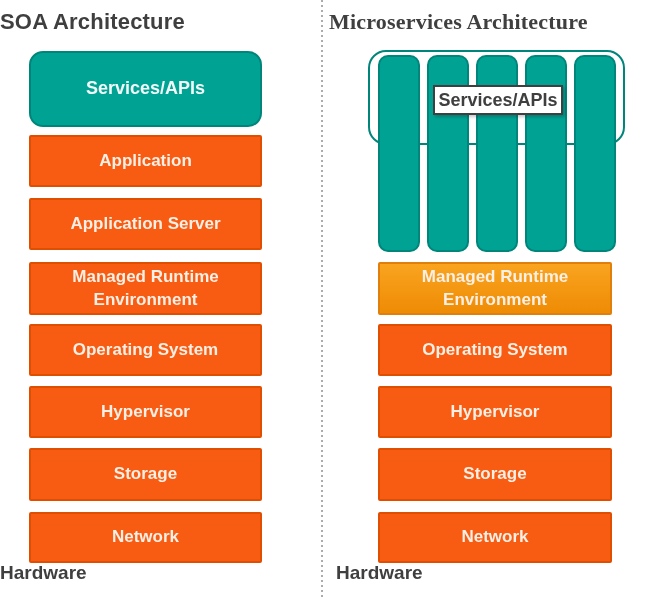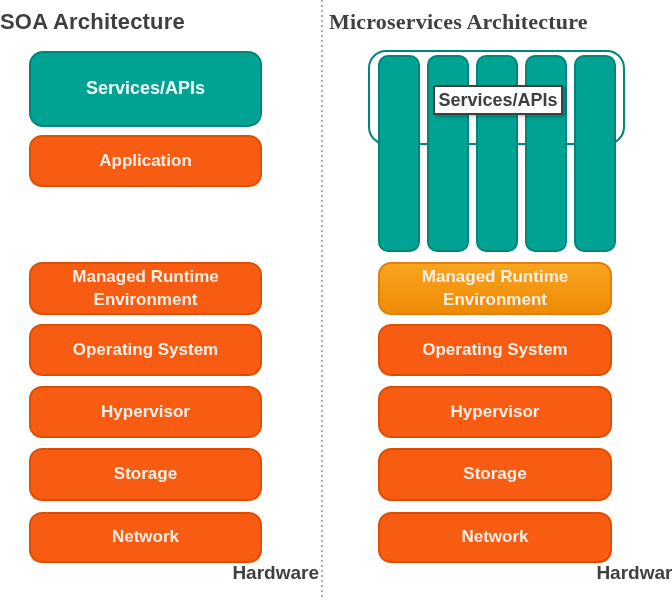--- a/index.html
+++ b/index.html
@@ -11,31 +11,31 @@
     overflow:hidden;
   }
   .col-title {
     position:absolute; top:9px;
     font-size:22px; font-weight:700; color:#3F3F3F;
     text-align:left; letter-spacing:0.2px;
   }
   .box {
     position:absolute; box-sizing:border-box;
     display:flex; align-items:center; justify-content:center;
-    text-align:center; border-radius:13px;
+    text-align:center; border-radius:2px;
     font-weight:600; line-height:1.3; padding:0 14px;
   }
   .teal   { background:#00A294; border:2px solid #00857B; color:#F2FAF8; font-size:18px; }
   .orange { background:#F75C12; border:2px solid #E04E02; color:#FCEFE5; font-size:17px; }
   .amber  { background:linear-gradient(180deg,#F9A41F 0%,#EF8B05 100%); border:2px solid #E07F0C; color:#FCEFE5; font-size:17px; }
   .left-box  { left:29px;  width:233px; }
   .right-box { left:378px; width:234px; }
   .footer-label {
     position:absolute; top:562px;
-    font-size:19px; font-weight:700; color:#3F3F3F; text-align:right;margin-left:29px;
+    font-size:19px; font-weight:700; color:#3F3F3F; text-align:left;
   }
   .divider {
     position:absolute; left:321px; top:0; width:2px; height:600px;
     background:repeating-linear-gradient(180deg,#ABABAB 0 2px, transparent 2px 5px);
   }
   .ms-outline {
     position:absolute; left:368px; top:50px; width:257px; height:95px;
     border:2px solid #00857B; border-radius:18px; box-sizing:border-box;
     background:transparent;
   }
@@ -54,20 +54,21 @@
 </style>
 </head>
 <body>
 
 <div id="canvas">
 
   <div class="col-title" style="left:0; width:290px;">SOA Architecture</div>
 
   <div class="box teal left-box" style="top:51px; height:76px; border-radius:14px;">Services/APIs</div>
   <div class="box orange left-box" style="top:135px; height:52px;">Application</div>
+  <div class="box orange left-box" style="top:198px; height:52px;">Application Server</div>
   <div class="box orange left-box" style="top:262px; height:53px;">Managed Runtime Environment</div>
   <div class="box orange left-box" style="top:324px; height:52px;">Operating System</div>
   <div class="box orange left-box" style="top:386px; height:52px;">Hypervisor</div>
   <div class="box orange left-box" style="top:448px; height:53px;">Storage</div>
   <div class="box orange left-box" style="top:512px; height:51px;">Network</div>
 
   <div class="footer-label" style="left:0; width:290px;">Hardware</div>
 
   <div class="divider"></div>
 

